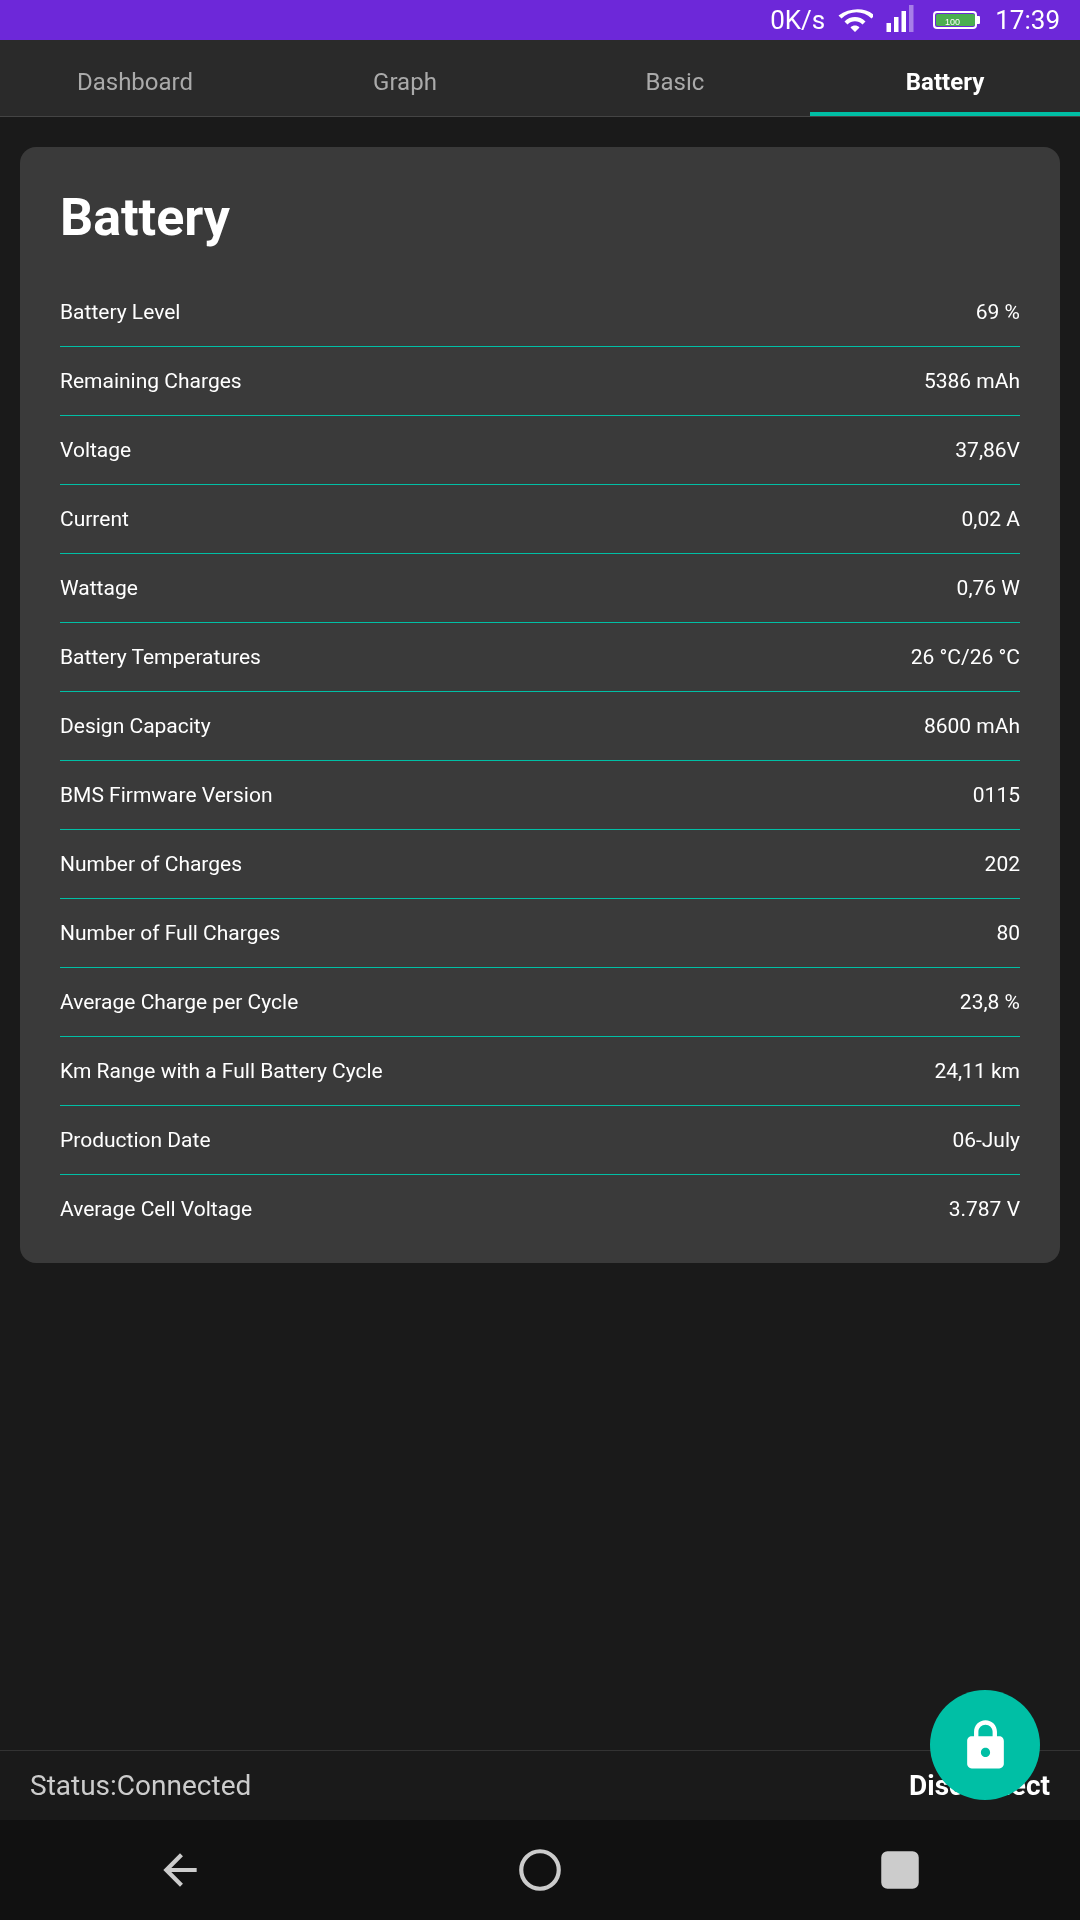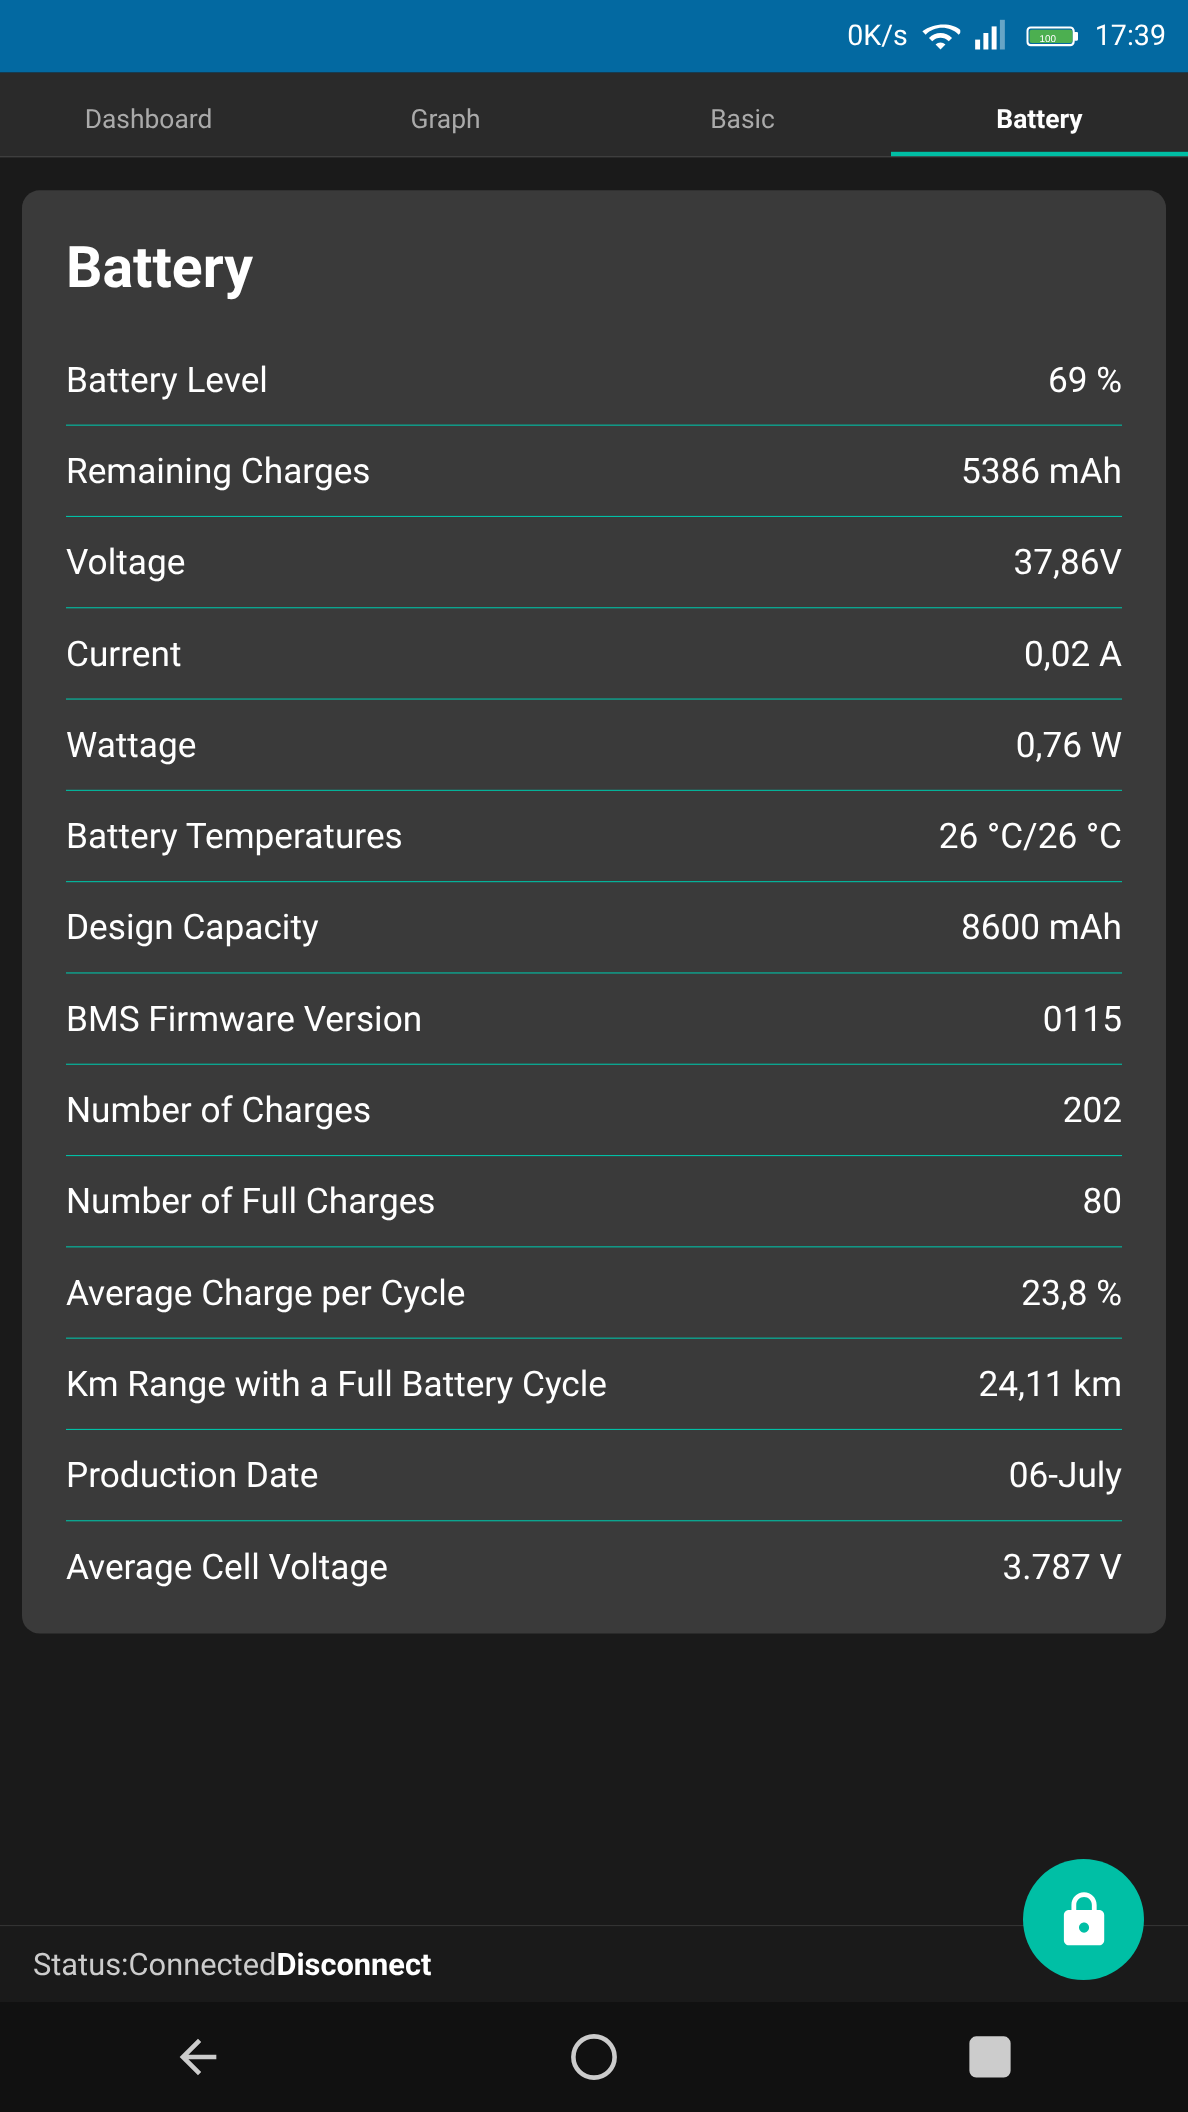--- a/index.html
+++ b/index.html
@@ -9,22 +9,22 @@
       min-height: 1920px;
       background: #1a1a1a;
       font-family: 'Roboto', Arial, sans-serif;
       color: #fff;
       display: flex;
       flex-direction: column;
     }
 
     
     .status-bar {
-      background: #0369a1;
-      height: 66px;
+      background: #6d28d9;
+      height: 40px;
       display: flex;
       align-items: center;
       justify-content: flex-end;
       padding: 0 20px;
       gap: 12px;
       font-size: 26px;
       color: #fff;
     }
 
     
@@ -75,21 +75,21 @@
       color: #fff;
       margin-bottom: 30px;
     }
 
     .info-row {
       display: flex;
       justify-content: space-between;
       align-items: flex-start;
       padding: 22px 0;
       border-bottom: 1px solid #00bfa5;
-      font-size: 32px;
+      font-size: 21px;
     }
     .info-row:last-child {
       border-bottom: none;
     }
     .info-label {
       color: #fff;
       flex: 1;
       padding-right: 20px;
     }
     .info-value {
@@ -118,20 +118,21 @@
       height: 55px;
       fill: #fff;
     }
 
     
     .bottom-status {
       background: #1a1a1a;
       height: 70px;
       display: flex;
       align-items: center;
+      justify-content: space-between;
       padding: 0 30px;
       border-top: 1px solid #333;
     }
     .status-text {
       color: #ccc;
       font-size: 28px;
     }
     .disconnect-btn {
       color: #fff;
       font-size: 28px;

